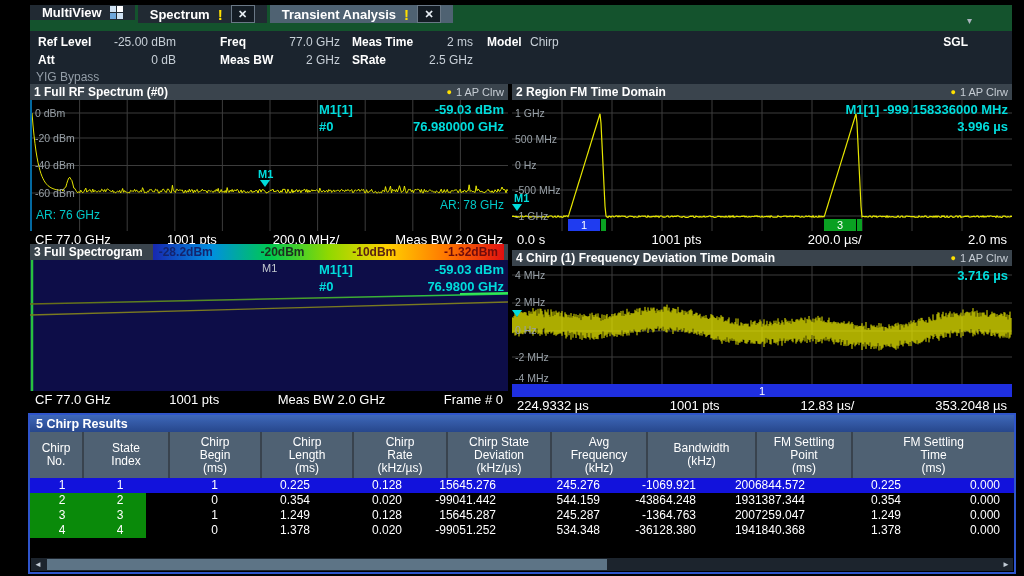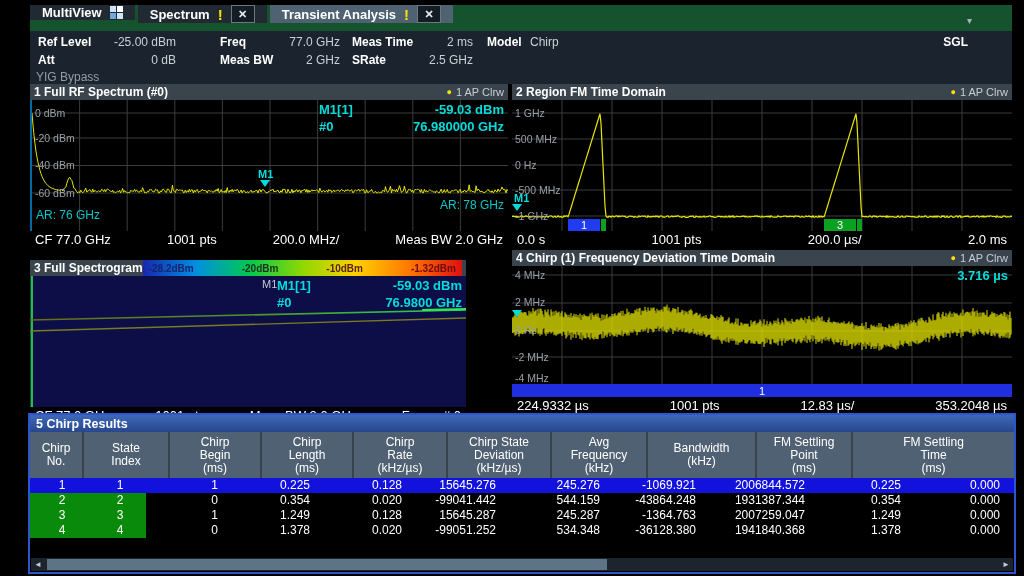--- a/index.html
+++ b/index.html
@@ -48,24 +48,24 @@
   .mlabel { position:absolute; color:#00dcdc; font-size:11px; font-weight:700; z-index:2; }
   .tri-down { position:absolute; width:0; height:0; border-left:5px solid transparent;
               border-right:5px solid transparent; border-top:7px solid #00dcdc; z-index:2; }
   .ar { position:absolute; color:#00c8c8; font-size:12px; z-index:2; }
   .chirp-block { position:absolute; bottom:0; height:12px; display:flex; align-items:center;
                  justify-content:center; color:#fff; font-size:11px; z-index:2; }
   .bar1 { height:13px; flex:none; background:#1f2fe0; color:#fff; font-size:11px;
           display:flex; align-items:center; justify-content:center; }
 
   
-  .scale-bar { flex:1; align-self:stretch; 
+  .scale-bar { flex:1; align-self:stretch; margin-left:10px;
       background:linear-gradient(90deg,#1828b0,#0090e0,#00c850,#90d800,#ffd000,#ff7800,#e01010);
       display:flex; justify-content:space-between; align-items:center; padding:0 6px;
-      font-size:10px; font-weight:700; }
+      font-size:12px; font-weight:700; }
   .scl0 { color:#14246e; } .scl1 { color:#1c3020; } .scl2 { color:#5a2410; } .scl3 { color:#6e0c0c; }
   .spectro-plot { background:#0d0d48; }
   .m1-spectro { position:absolute; left:232px; top:2px; color:#c2c8ce; font-size:11px; z-index:2; }
 
   
   .results-panel { position:absolute; left:28px; top:413px; width:988px; height:161px;
                    border:2px solid #2f55cc; background:#000; }
   .results-title { height:17px; background:linear-gradient(180deg,#3e68ba,#27478c); color:#fff;
                    font-size:12.5px; font-weight:700; display:flex; align-items:center; padding:0 6px; }
   .hdr-row { display:flex; height:46px; background:#4f6173; }
@@ -213,36 +213,44 @@
         <line x1="0" y1="65" x2="500" y2="65" stroke="#3c3c3c" stroke-width="1"></line>
         <line x1="0" y1="90" x2="500" y2="90" stroke="#3c3c3c" stroke-width="1"></line>
         <line x1="0" y1="116" x2="500" y2="116" stroke="#3c3c3c" stroke-width="1"></line>
         <polyline points="0,116.3 1,116.1 2,116.3 3,116.8 4,116.2 5,117.0 6,116.6 7,117.1 8,116.8 9,115.8 10,115.9 11,117.0 12,116.7 13,116.4 14,115.9 15,116.2 16,116.7 17,116.5 18,117.2 19,116.7 20,116.8 21,116.2 22,116.4 23,116.7 24,116.9 25,116.9 26,117.2 27,116.2 28,116.9 29,116.7 30,117.3 31,116.5 32,116.8 33,117.1 34,116.3 35,116.6 36,117.3 37,116.3 38,116.0 39,115.9 40,116.2 41,117.3 42,116.7 43,116.0 44,117.3 45,117.0 46,115.9 47,116.6 48,117.0 49,116.4 50,117.3 51,117.2 52,115.9 53,116.5 54,115.9 55,115.8 56,116.7 57,114.2 58,110.9 59,107.7 60,104.5 61,101.2 62,98.0 63,94.7 64,91.5 65,88.3 66,85.0 67,81.8 68,78.6 69,75.3 70,72.1 71,68.8 72,65.6 73,62.4 74,59.1 75,55.9 76,52.7 77,49.4 78,46.2 79,42.9 80,39.7 81,36.5 82,33.2 83,30.0 84,26.8 85,23.5 86,20.3 87,17.0 88,13.8 89,23.4 90,44.1 91,64.8 92,85.5 93,106.2 94,115.9 95,116.9 96,117.4 97,116.1 98,116.4 99,117.1 100,116.1 101,116.1 102,117.1 103,116.6 104,115.9 105,115.9 106,116.9 107,115.8 108,116.7 109,116.1 110,116.2 111,116.0 112,116.3 113,116.2 114,117.2 115,117.3 116,116.9 117,116.2 118,116.0 119,116.4 120,116.3 121,116.6 122,117.4 123,116.4 124,117.0 125,117.1 126,117.2 127,115.9 128,116.8 129,116.3 130,116.0 131,116.1 132,116.3 133,116.0 134,117.0 135,117.3 136,115.8 137,116.9 138,116.6 139,117.1 140,116.4 141,116.6 142,116.1 143,116.9 144,115.9 145,116.7 146,116.1 147,117.4 148,116.3 149,115.8 150,116.3 151,117.1 152,116.9 153,117.2 154,116.7 155,116.0 156,115.9 157,117.2 158,117.0 159,116.4 160,116.0 161,116.9 162,116.4 163,116.2 164,116.5 165,115.9 166,115.9 167,116.2 168,117.0 169,116.9 170,117.3 171,116.5 172,116.3 173,117.1 174,117.3 175,117.4 176,117.3 177,116.8 178,116.4 179,116.1 180,116.3 181,116.0 182,117.3 183,117.3 184,116.0 185,116.7 186,116.6 187,117.2 188,116.5 189,117.1 190,116.9 191,116.8 192,116.1 193,117.0 194,116.8 195,116.5 196,116.7 197,116.0 198,115.9 199,116.7 200,116.6 201,116.5 202,117.3 203,117.3 204,117.2 205,116.8 206,116.1 207,116.3 208,116.4 209,117.1 210,116.5 211,116.8 212,116.6 213,117.3 214,116.1 215,117.1 216,117.0 217,115.9 218,117.2 219,116.1 220,117.0 221,115.8 222,117.2 223,116.9 224,116.6 225,116.2 226,116.7 227,116.5 228,116.9 229,116.5 230,116.2 231,116.3 232,116.0 233,116.9 234,116.2 235,117.0 236,117.2 237,116.4 238,116.9 239,116.9 240,116.3 241,116.5 242,116.6 243,115.9 244,116.3 245,115.8 246,116.8 247,116.3 248,117.0 249,117.1 250,116.0 251,117.0 252,116.8 253,116.5 254,116.6 255,116.1 256,117.0 257,116.1 258,117.2 259,115.9 260,116.6 261,117.2 262,117.0 263,117.1 264,117.1 265,117.2 266,115.9 267,116.5 268,116.7 269,117.1 270,116.5 271,116.4 272,116.1 273,116.2 274,115.9 275,116.9 276,116.3 277,116.8 278,115.9 279,116.6 280,116.4 281,116.3 282,117.2 283,116.0 284,116.1 285,116.1 286,116.4 287,116.2 288,117.2 289,117.2 290,116.2 291,116.9 292,117.2 293,116.8 294,115.9 295,116.6 296,116.4 297,115.9 298,116.8 299,116.5 300,117.1 301,115.8 302,117.3 303,117.0 304,116.2 305,117.0 306,117.3 307,115.8 308,117.1 309,116.1 310,117.0 311,116.5 312,116.8 313,114.2 314,110.9 315,107.7 316,104.5 317,101.2 318,98.0 319,94.7 320,91.5 321,88.3 322,85.0 323,81.8 324,78.6 325,75.3 326,72.1 327,68.8 328,65.6 329,62.4 330,59.1 331,55.9 332,52.7 333,49.4 334,46.2 335,42.9 336,39.7 337,36.5 338,33.2 339,30.0 340,26.8 341,23.5 342,20.3 343,17.0 344,13.8 345,23.4 346,44.1 347,64.8 348,85.5 349,106.2 350,116.8 351,116.3 352,116.5 353,116.9 354,116.5 355,116.8 356,117.1 357,116.2 358,115.9 359,116.8 360,117.3 361,116.1 362,115.9 363,116.7 364,116.0 365,117.2 366,116.7 367,116.2 368,116.0 369,116.4 370,116.8 371,116.2 372,116.7 373,116.3 374,117.3 375,115.9 376,117.3 377,116.3 378,116.8 379,116.9 380,116.7 381,116.7 382,117.1 383,117.0 384,117.4 385,116.9 386,115.9 387,117.0 388,117.3 389,116.3 390,115.9 391,117.2 392,116.8 393,117.3 394,116.1 395,116.0 396,116.3 397,116.4 398,116.3 399,116.9 400,116.5 401,116.9 402,116.4 403,117.3 404,117.2 405,117.1 406,117.4 407,115.9 408,116.7 409,117.1 410,116.4 411,116.9 412,116.8 413,115.9 414,116.1 415,117.1 416,117.3 417,117.2 418,116.2 419,116.8 420,116.5 421,117.2 422,116.2 423,117.1 424,116.0 425,117.3 426,115.9 427,116.4 428,117.1 429,117.3 430,115.9 431,116.5 432,115.9 433,117.3 434,117.1 435,116.0 436,117.3 437,117.3 438,116.5 439,116.0 440,116.5 441,117.3 442,117.2 443,116.7 444,115.8 445,116.1 446,117.3 447,116.1 448,115.8 449,117.4 450,116.9 451,117.0 452,116.6 453,116.3 454,116.1 455,116.4 456,116.0 457,116.9 458,117.2 459,116.8 460,116.7 461,116.6 462,116.1 463,116.8 464,116.7 465,115.9 466,116.1 467,117.2 468,116.8 469,116.3 470,117.0 471,115.9 472,117.1 473,116.3 474,117.1 475,116.3 476,115.9 477,116.7 478,115.9 479,116.0 480,116.2 481,116.7 482,116.3 483,116.5 484,117.3 485,116.0 486,117.0 487,117.1 488,116.6 489,117.3 490,117.3 491,116.2 492,116.2 493,116.1 494,116.9 495,117.2 496,116.5 497,117.0 498,116.9 499,116.0 500,116.8" fill="none" stroke="#e6e600" stroke-width="1.2"></polyline>
       </svg>
     <div class="ylabel" style="top:7px">1 GHz</div>
     <div class="ylabel" style="top:33px">500 MHz</div>
     <div class="ylabel" style="top:59px">0 Hz</div>
     <div class="ylabel" style="top:84px">-500 MHz</div>
     <div class="ylabel" style="top:110px">-1 GHz</div>
+    <div class="marker-readout">
+      <div class="mrow single">
+          <span>M1[1] -999.158336000 MHz</span>
+        </div>
+      <div class="mrow single">
+          <span>3.996 µs</span>
+        </div>
+    </div>
     <div class="mlabel" style="left:2px;top:92px">M1</div>
     <div class="tri-down" style="left:0;top:104px"></div>
     <div class="chirp-block" style="left:56px;width:32px;background:#1f3cf0">1</div>
     <div class="chirp-block" style="left:89px;width:5px;background:#0aa022"></div>
     <div class="chirp-block" style="left:312px;width:32px;background:#0aa022">3</div>
     <div class="chirp-block" style="left:345px;width:5px;background:#0aa022"></div>
   </div>
   <div class="panel-footer">
     <span>0.0 s</span>
     <span>1001 pts</span>
     <span>200.0 µs/</span>
     <span>2.0 ms</span>
   </div>
 </div>
 
-<div class="panel" style="left:30px;top:260px;width:436px;height:163px">
+<div class="panel" style="left:30px;top:244px;width:478px;height:163px">
   <div class="panel-header">
     <span>3 Full Spectrogram</span>
     <div class="scale-bar">
       <span class="scl0">-28.2dBm</span>
       <span class="scl1">-20dBm</span>
       <span class="scl2">-10dBm</span>
       <span class="scl3">-1.32dBm</span>
     </div>
   </div>
   <div class="plot spectro-plot">

